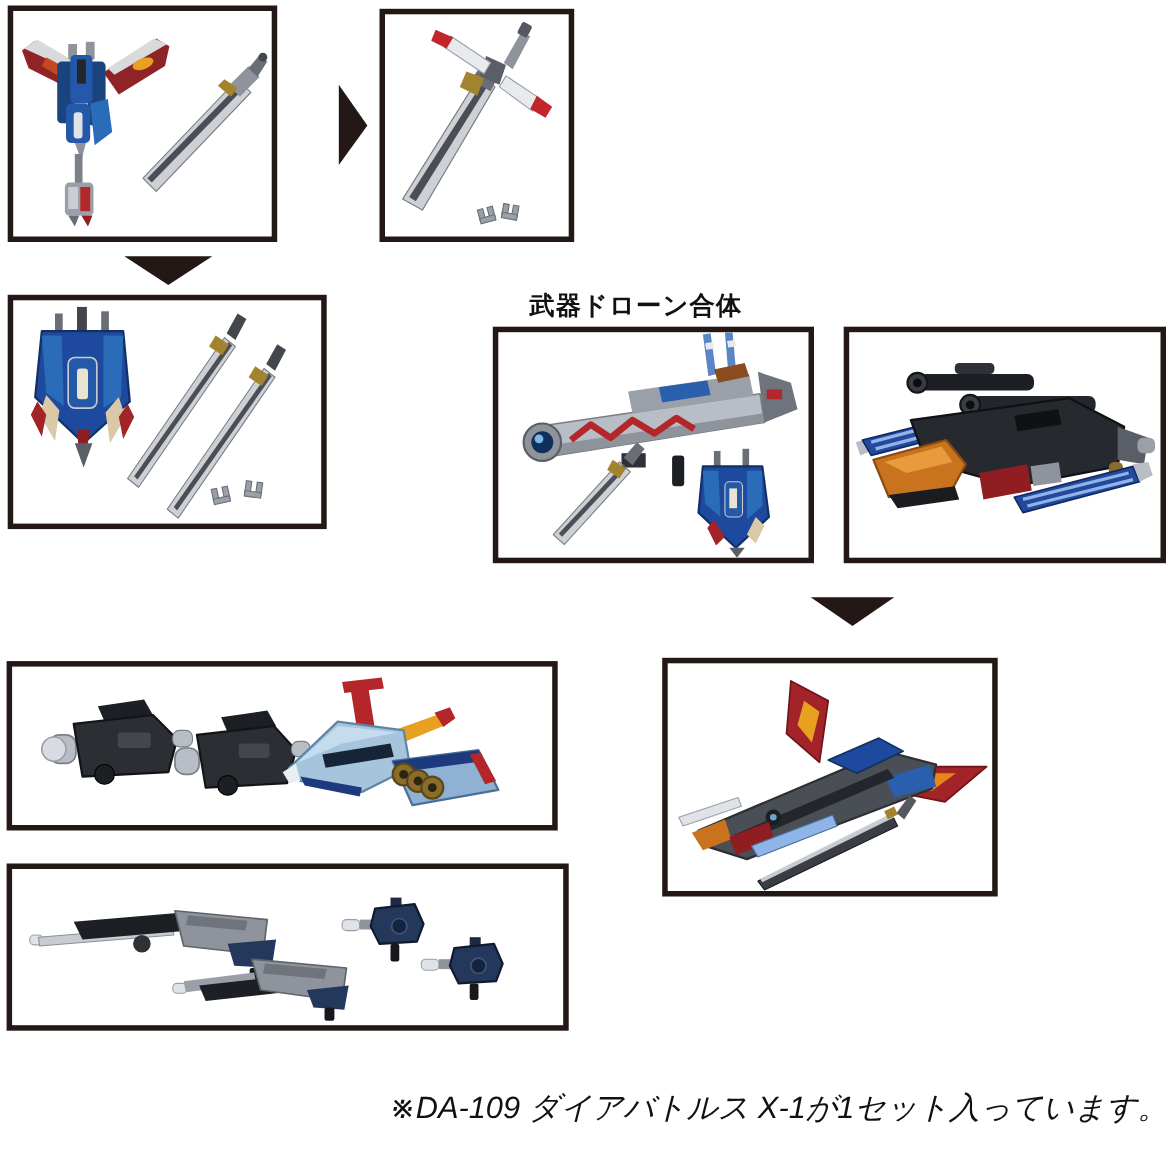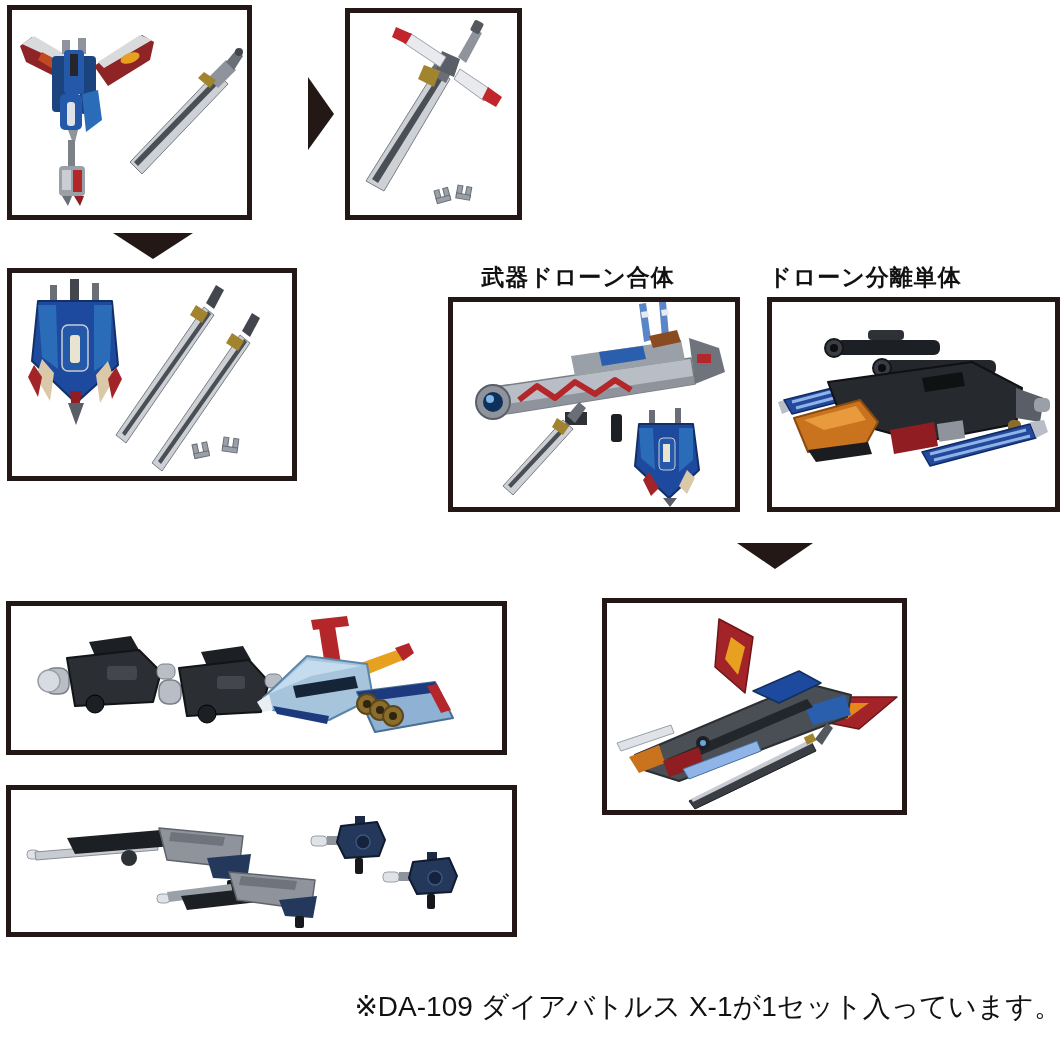--- a/index.html
+++ b/index.html
@@ -26,21 +26,21 @@
   }
   #arrow-down-2{border-left-width:38px;border-right-width:38px;}
   .section-label{
     position:absolute;margin:0;font-size:23px;font-weight:bold;
     letter-spacing:1px;text-align:center;color:#111;white-space:nowrap;
   }
   #label-combined{left:448px;top:262px;width:260px;}
   #label-separated{left:740px;top:262px;width:250px;}
   .footnote{
     position:absolute;margin:0;right:2px;text-align:right;
-    font-size:28px;line-height:30px;color:#111;white-space:nowrap;
+    font-size:28px;line-height:30px;color:#111;white-space:nowrap;font-style:italic;
   }
   #footnote-1{top:992px;}
   #footnote-2{top:1024px;}
   
   #panel-top-left{left:7px;top:5px;width:245px;height:215px;}
   #panel-top-mid{left:345px;top:8px;width:177px;height:212px;}
   #panel-mid-left{left:7px;top:268px;width:290px;height:213px;}
   #panel-combined-weapon{left:448px;top:297px;width:292px;height:215px;}
   #panel-drone{left:767px;top:297px;width:293px;height:215px;}
   #panel-battleship{left:602px;top:598px;width:305px;height:217px;}
@@ -165,21 +165,20 @@
         <g transform="translate(212,164) rotate(8)">
           <rect x="0" y="0" width="5" height="11"></rect>
             <rect x="10" y="0" width="5" height="11"></rect>
             <rect x="0" y="9" width="15" height="5"></rect>
         </g>
       </g>
     </svg>
   </section>
 
   <h2 class="section-label" id="label-combined">武器ドローン合体</h2>
-  <h2 class="section-label" id="label-separated">ドローン分離単体</h2>
 
   <section class="panel" id="panel-combined-weapon" aria-label="weapon-drone-combined-gun-with-sword-and-ship">
     <svg viewBox="0 0 282 205">
       <g stroke-linejoin="round">
         <path d="M186,2 L193,1 L198,38 L191,40 Z" fill="#5a86c8"></path>
         <path d="M188,10 L195,9 L196,15 L189,16 Z" fill="#e9eaee"></path>
         <path d="M206,0 L213,0 L216,34 L209,36 Z" fill="#5a86c8"></path>
         <path d="M208,8 L215,7 L216,13 L209,14 Z" fill="#e9eaee"></path>
         <path d="M34,86 L238,56 L242,82 L40,114 Z" fill="#b9bec6" stroke="#7a7f87" stroke-width="1.5"></path>
         <path d="M40,104 L240,74 L242,82 L40,114 Z" fill="#8f949c"></path>

